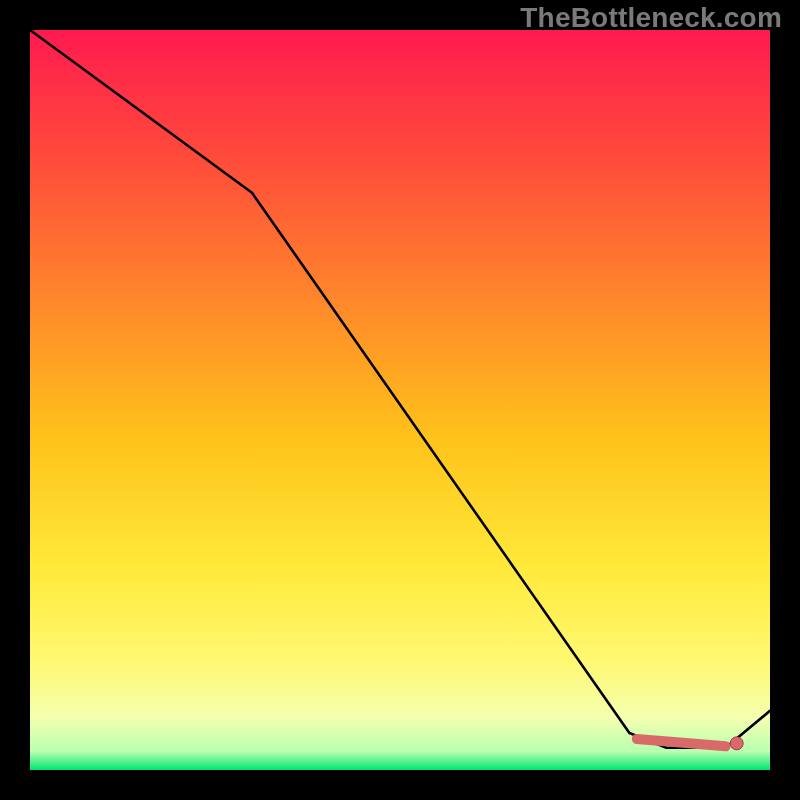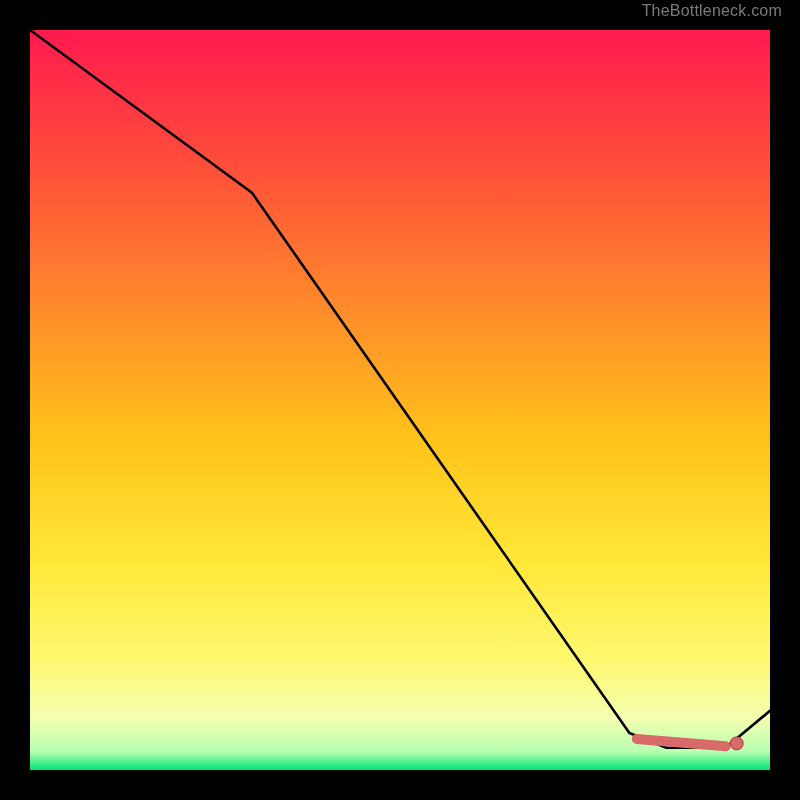--- a/index.html
+++ b/index.html
@@ -16,22 +16,22 @@
     top: 0;
     left: 0;
     width: 800px;
     height: 800px;
     background: #000000;
   }
   .watermark {
     position: absolute;
     top: 2px;
     right: 18px;
-    font-size: 16px;
-    font-weight: 400;
+    font-size: 28px;
+    font-weight: 700;
     color: #7a7a7a;
     letter-spacing: 0.2px;
     user-select: none;
   }
   .plot-area {
     position: absolute;
     left: 30px;
     top: 30px;
     width: 740px;
     height: 740px;

